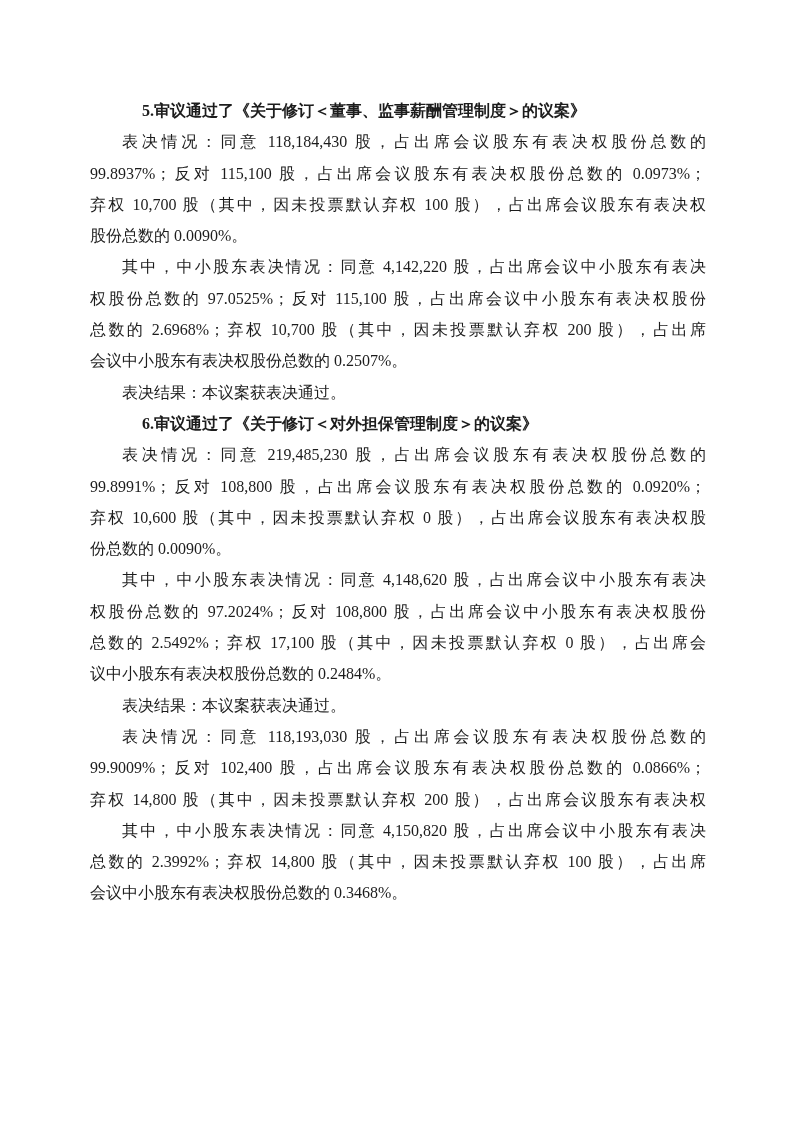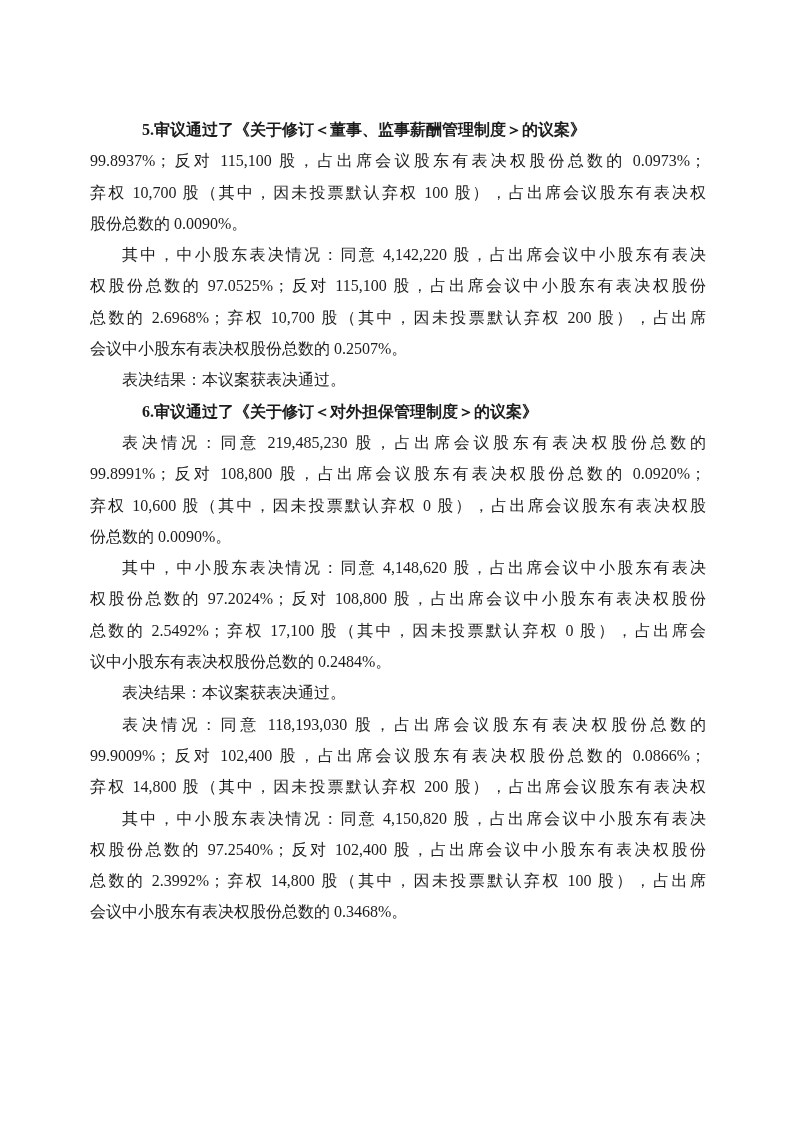--- a/index.html
+++ b/index.html
@@ -16,21 +16,20 @@
   }
   .content {
     position: absolute;
     left: 90px;
     top: 95px;
     width: 616px;
     font-family: "Liberation Serif", "DejaVu Serif", serif;
     font-size: 16px;
     line-height: 31.3px;
     color: #1c1c1c;
-    margin-top: 19px;
   }
   .doc-line {
     width: 100%;
   }
   .doc-line.indent {
     text-indent: 32px;
   }
   .doc-line.fill {
     text-align: justify;
     text-align-last: justify;
@@ -41,20 +40,21 @@
     text-indent: 52px;
     white-space: nowrap;
   }
 </style>
 </head>
 <body>
 
 <div class="page">
   <div class="content" id="document-content">
       <div class="doc-line heading">5.审议通过了《关于修订＜董事、监事薪酬管理制度＞的议案》</div>
+      <div class="doc-line indent fill">表决情况：同意 118,184,430 股，占出席会议股东有表决权股份总数的</div>
       <div class="doc-line fill">99.8937%；反对 115,100 股，占出席会议股东有表决权股份总数的 0.0973%；</div>
       <div class="doc-line fill">弃权 10,700 股（其中，因未投票默认弃权 100 股），占出席会议股东有表决权</div>
       <div class="doc-line">股份总数的 0.0090%。</div>
       <div class="doc-line indent fill">其中，中小股东表决情况：同意 4,142,220 股，占出席会议中小股东有表决</div>
       <div class="doc-line fill">权股份总数的 97.0525%；反对 115,100 股，占出席会议中小股东有表决权股份</div>
       <div class="doc-line fill">总数的 2.6968%；弃权 10,700 股（其中，因未投票默认弃权 200 股），占出席</div>
       <div class="doc-line">会议中小股东有表决权股份总数的 0.2507%。</div>
       <div class="doc-line indent">表决结果：本议案获表决通过。</div>
       <div class="doc-line heading">6.审议通过了《关于修订＜对外担保管理制度＞的议案》</div>
       <div class="doc-line indent fill">表决情况：同意 219,485,230 股，占出席会议股东有表决权股份总数的</div>
@@ -63,17 +63,16 @@
       <div class="doc-line">份总数的 0.0090%。</div>
       <div class="doc-line indent fill">其中，中小股东表决情况：同意 4,148,620 股，占出席会议中小股东有表决</div>
       <div class="doc-line fill">权股份总数的 97.2024%；反对 108,800 股，占出席会议中小股东有表决权股份</div>
       <div class="doc-line fill">总数的 2.5492%；弃权 17,100 股（其中，因未投票默认弃权 0 股），占出席会</div>
       <div class="doc-line">议中小股东有表决权股份总数的 0.2484%。</div>
       <div class="doc-line indent">表决结果：本议案获表决通过。</div>
       <div class="doc-line indent fill">表决情况：同意 118,193,030 股，占出席会议股东有表决权股份总数的</div>
       <div class="doc-line fill">99.9009%；反对 102,400 股，占出席会议股东有表决权股份总数的 0.0866%；</div>
       <div class="doc-line fill">弃权 14,800 股（其中，因未投票默认弃权 200 股），占出席会议股东有表决权</div>
       <div class="doc-line indent fill">其中，中小股东表决情况：同意 4,150,820 股，占出席会议中小股东有表决</div>
-      <div class="doc-line fill">权股份总数的 97.2540%；反对 102,400 股，占出席会议中小股东有表决权股份</div>
       <div class="doc-line fill">总数的 2.3992%；弃权 14,800 股（其中，因未投票默认弃权 100 股），占出席</div>
       <div class="doc-line">会议中小股东有表决权股份总数的 0.3468%。</div>
     </div>
 </div>
 
 </body></html>

